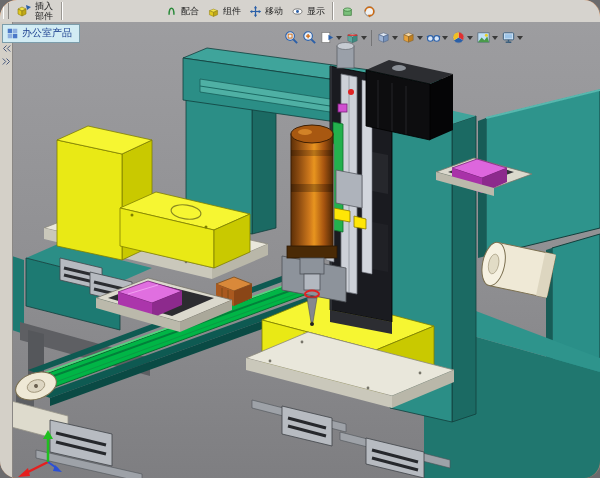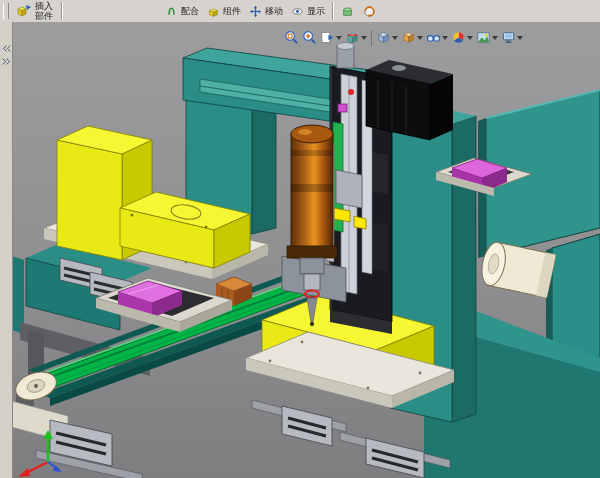--- a/index.html
+++ b/index.html
@@ -1,17 +1,17 @@
 <!DOCTYPE html>
 <html><head>
 <meta charset="utf-8">
 <style>
   html,body{margin:0;padding:0;}
   body{font-family:"Liberation Sans","DejaVu Sans",sans-serif;background:#6b6b6d;}
-  .window{position:relative;width:600px;height:478px;background:#f97316;overflow:hidden;border-right:1px solid #8a8784;}
+  .window{position:relative;width:600px;height:478px;background:#f97316;overflow:hidden;border-right:1px solid #8a8784;border-radius:17px;}
 
   
   .toolbar-top{position:absolute;left:0;top:0;width:100%;height:22px;background:#d6d3ce;
     border-bottom:1px solid #a3a09a;display:flex;align-items:stretch;}
   .tb-handle{width:4px;margin:3px 2px 3px 3px;border-left:1px solid #ffffff;border-right:1px solid #8a8784;}
   .btn-big{display:flex;align-items:center;gap:3px;padding:0 5px;}
   .btn-big .lines{display:flex;flex-direction:column;justify-content:center;font-size:9px;line-height:10px;color:#222;}
   .tb-sep{width:1px;background:#9a9792;margin:2px 3px;box-shadow:1px 0 0 #fff;}
   .tb-gap{width:96px;}
   .tbtn{display:flex;align-items:center;gap:3px;padding:8px 4px;font-size:9px;color:#222;}
@@ -314,20 +314,29 @@
 
     <div class="left-strip">
       <svg width="9" height="9" viewBox="0 0 12 10">
         <path d="M6,1 L2,5 L6,9 M11,1 L7,5 L11,9" stroke="#44557a" stroke-width="1.3" fill="none"></path>
       </svg>
       <svg width="9" height="9" viewBox="0 0 12 10">
         <path d="M1,1 L5,5 L1,9 M6,1 L10,5 L6,9" stroke="#44557a" stroke-width="1.3" fill="none"></path>
       </svg>
     </div>
 
+    <div class="doc-tab">
+      <svg width="11" height="11" viewBox="0 0 15 15">
+        <rect x="1" y="1" width="6" height="6" fill="#4a78c8"></rect>
+          <rect x="8" y="1" width="6" height="6" fill="#8fb0e0"></rect>
+        <rect x="1" y="8" width="6" height="6" fill="#8fb0e0"></rect>
+          <rect x="8" y="8" width="6" height="6" fill="#4a78c8"></rect>
+      </svg>
+      <span>办公室产品</span>
+    </div>
 
     <div class="headsup">
       <div class="hbtn">
         <svg width="15" height="15" viewBox="0 0 16 16">
           <circle cx="6.5" cy="6.5" r="4.6" fill="#e8f0fb" stroke="#2a5fa8" stroke-width="1.2"></circle>
           <line x1="10" y1="10" x2="14" y2="14" stroke="#2a5fa8" stroke-width="2"></line>
           <rect x="4.4" y="4.4" width="4.2" height="4.2" fill="none" stroke="#d06a10" stroke-width="1"></rect>
         </svg>
       </div>
       <div class="hbtn">

